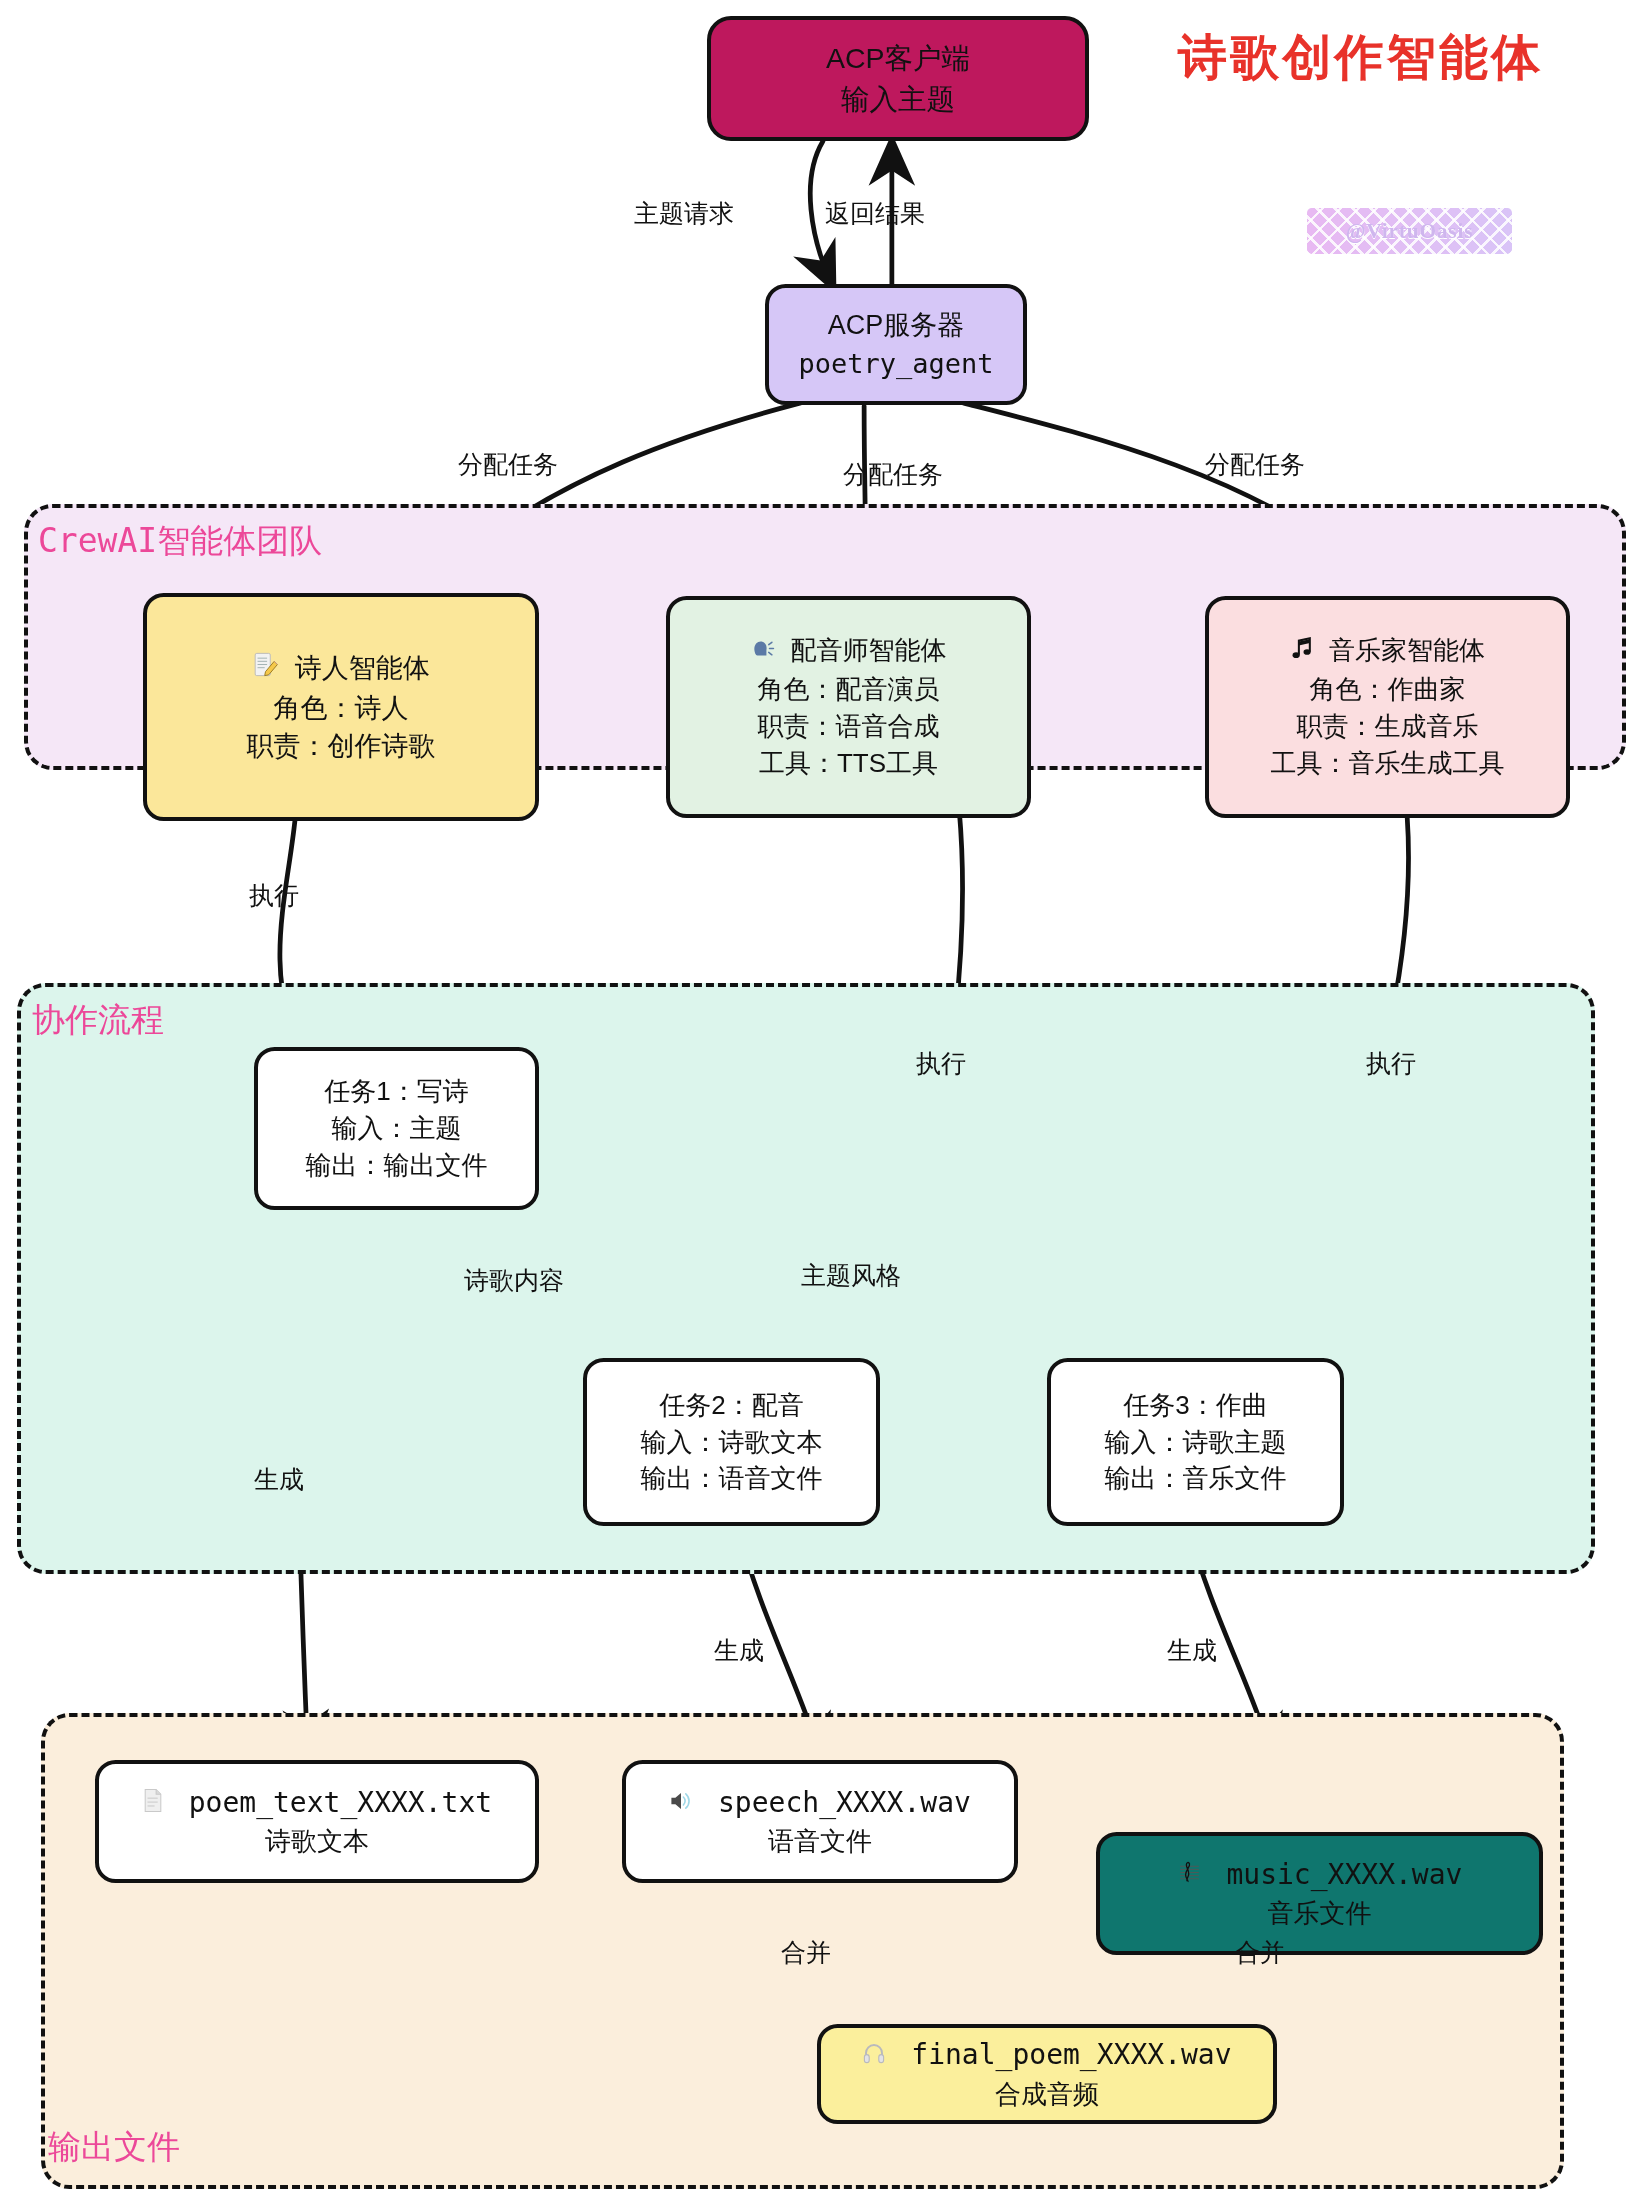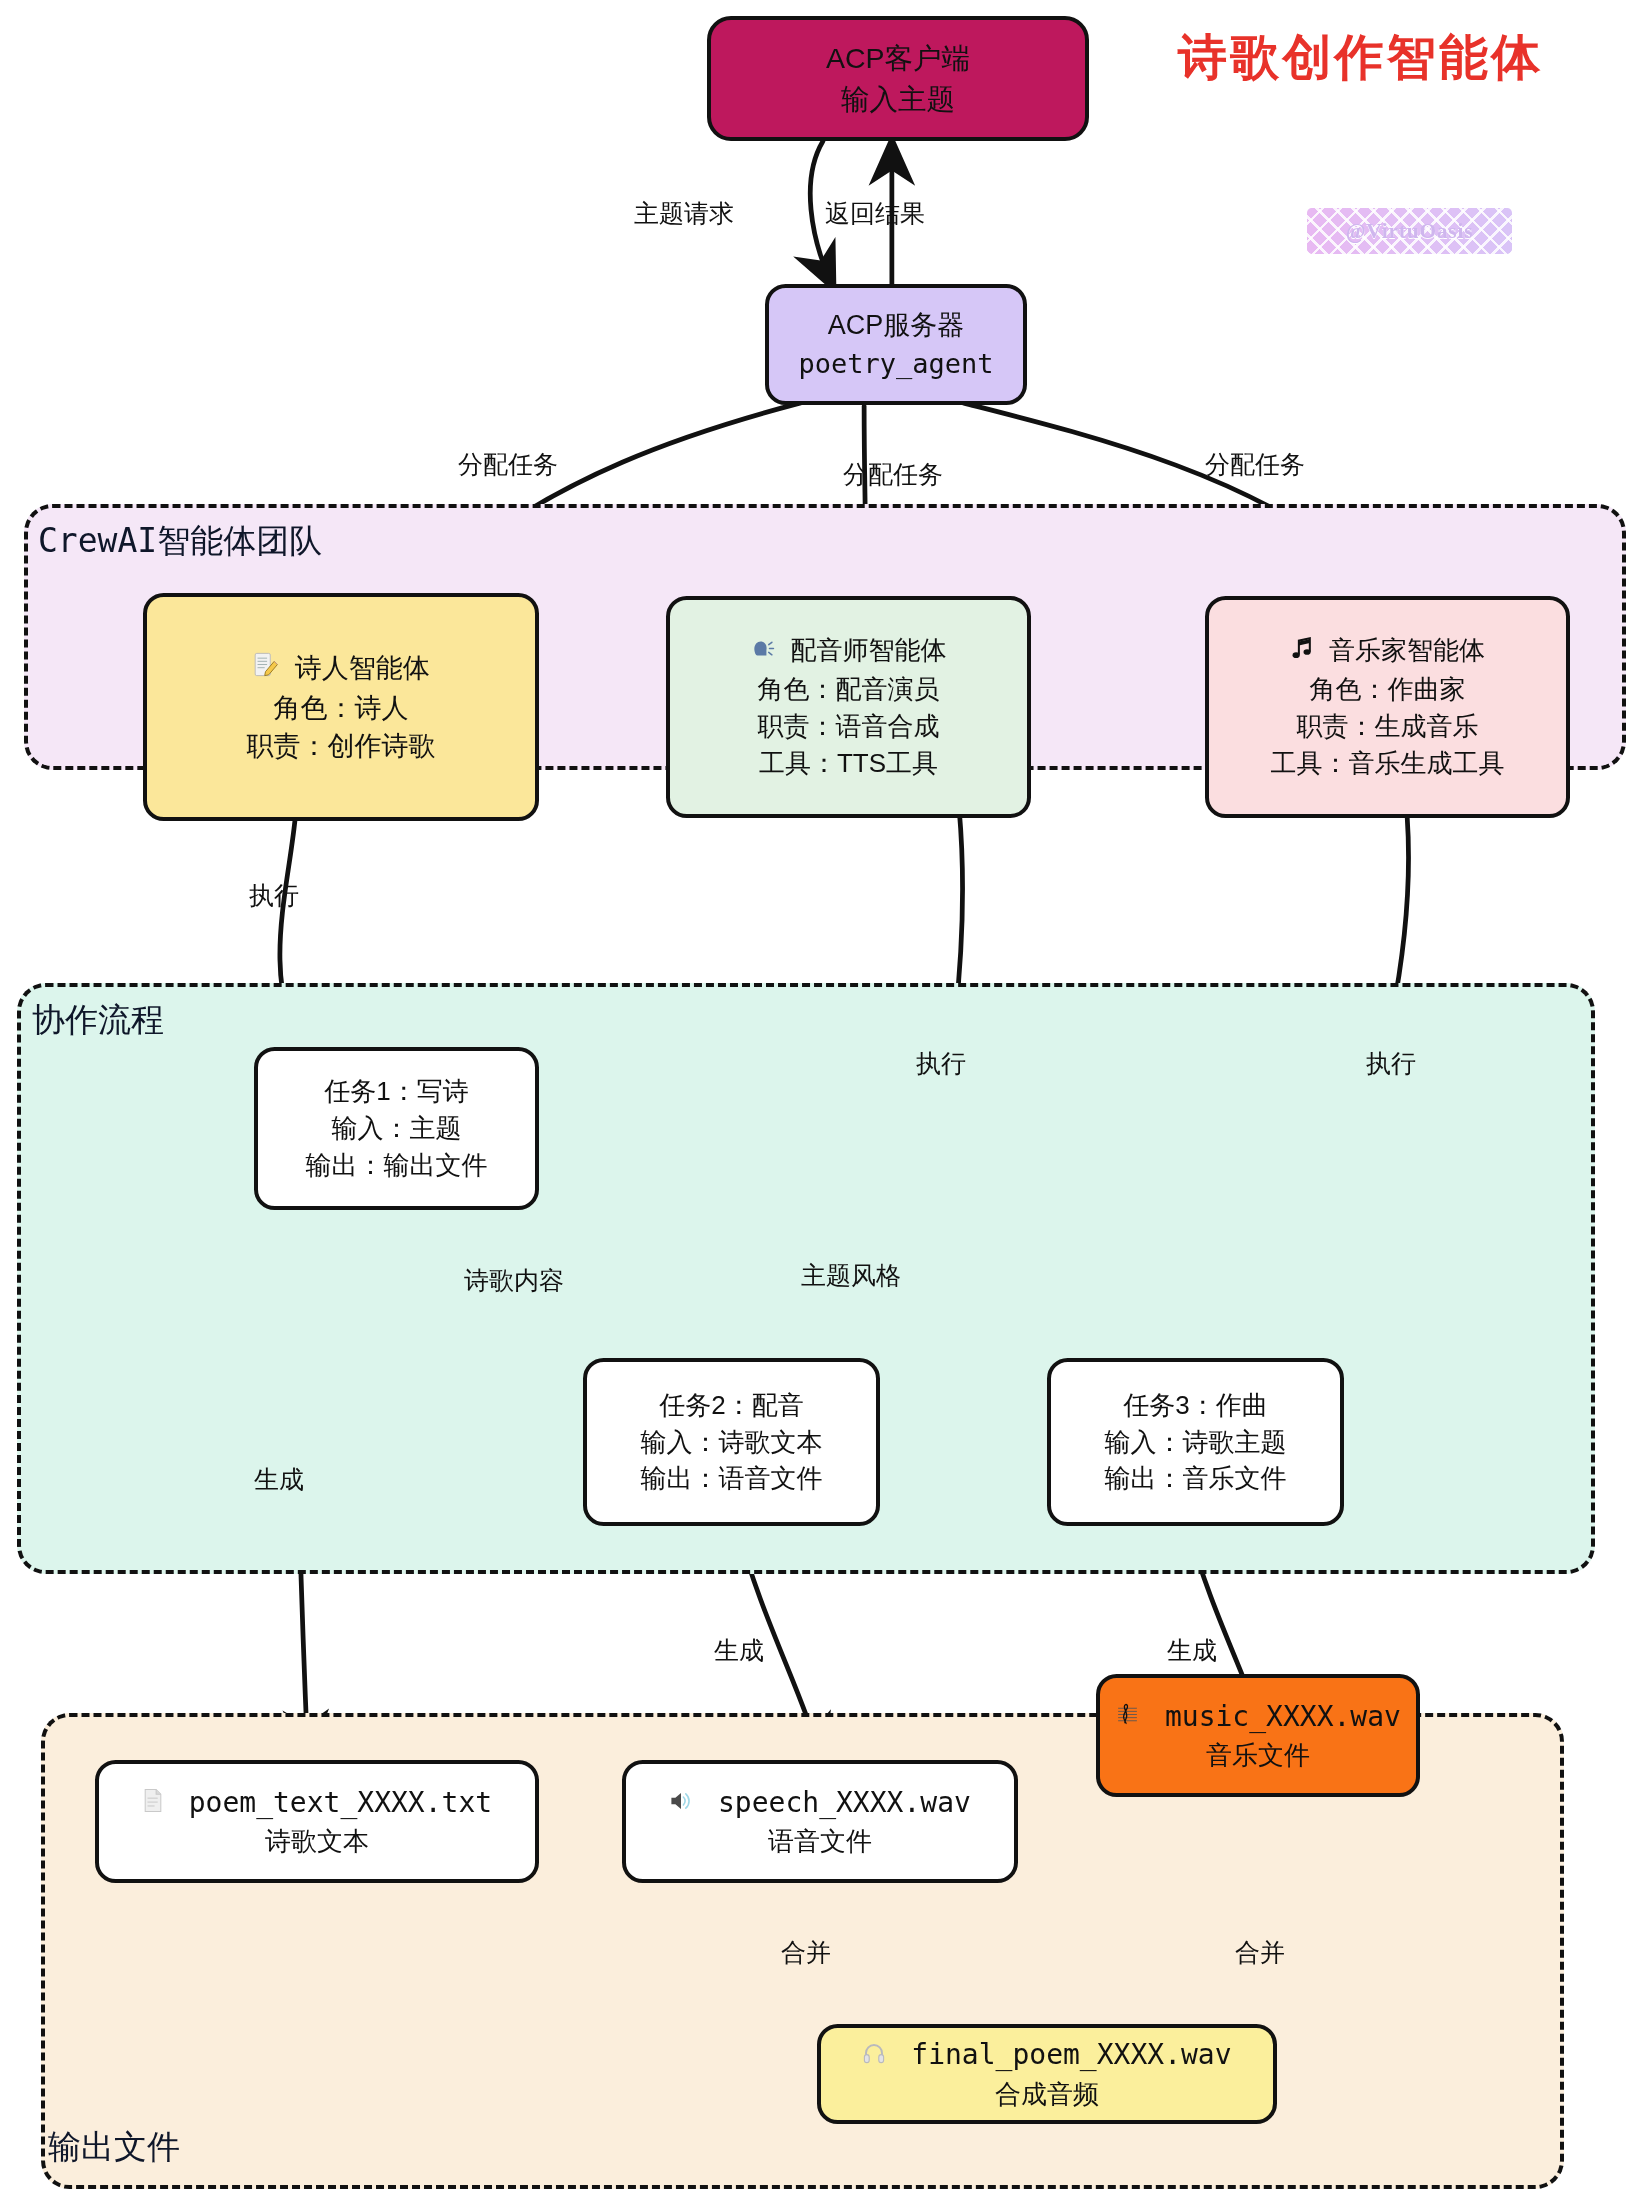--- a/index.html
+++ b/index.html
@@ -2,21 +2,21 @@
 <html style="font-size:12.7px"><head>
 <meta charset="utf-8">
 <style>
   html,body{margin:0;padding:0;background:#ffffff;}
   body{width:1645px;height:2205px;position:relative;overflow:hidden;
        font-family:"Liberation Sans","DejaVu Sans",sans-serif;}
   #stage{position:absolute;left:0;top:0;width:1645px;height:2205px;}
 
   
   .subgraph{position:absolute;border:4px dashed #111;border-radius:28.5px;box-sizing:border-box;}
-  .sg-label{position:absolute;font-size:33px;color:#0f172a;white-space:nowrap;
+  .sg-label{position:absolute;font-size:33px;color:#ec4899;white-space:nowrap;
             font-family:"DejaVu Sans Mono","Liberation Mono",monospace;letter-spacing:0px;}
 
   
   .node{position:absolute;box-sizing:border-box;border:4px solid #111;border-radius:20.6px;
         display:flex;flex-direction:column;align-items:center;justify-content:center;
         text-align:center;color:#111;background:#fff;}
   .node .ln{line-height:1.42;white-space:nowrap;}
   .mono{font-family:"DejaVu Sans Mono","Liberation Mono",monospace;}
   .han{font-family:"Liberation Sans","DejaVu Sans",sans-serif;}
   .ico{display:inline-block;vertical-align:middle;margin-right:8px;}
@@ -215,21 +215,21 @@
             <path d="M18,10 A7,7 0 0 1 18,20"></path>
             <path d="M21,6 A12,12 0 0 1 21,24"></path>
           </g>
         </svg>
       </span>
       <span>speech_XXXX.wav</span>
     </div>
     <div class="ln han" style="font-size:26px;">语音文件</div>
   </div>
 
-  <div class="node" style="left:1096px;top:1674px;width:324px;height:123px;background:#f97316;">
+  <div class="node" style="left:1096px;top:1832px;width:447px;height:123px;background:#0f766e;">
     <div class="ln mono" style="font-size:28px;">
       <span class="ico">
         <svg width="25" height="25" viewBox="0 0 32 32">
           <g stroke="#555" stroke-width="1.1">
             <line x1="4" y1="8" x2="28" y2="8"></line>
               <line x1="4" y1="12" x2="28" y2="12"></line>
             <line x1="4" y1="16" x2="28" y2="16"></line>
               <line x1="4" y1="20" x2="28" y2="20"></line>
             <line x1="4" y1="24" x2="28" y2="24"></line>
           </g>

